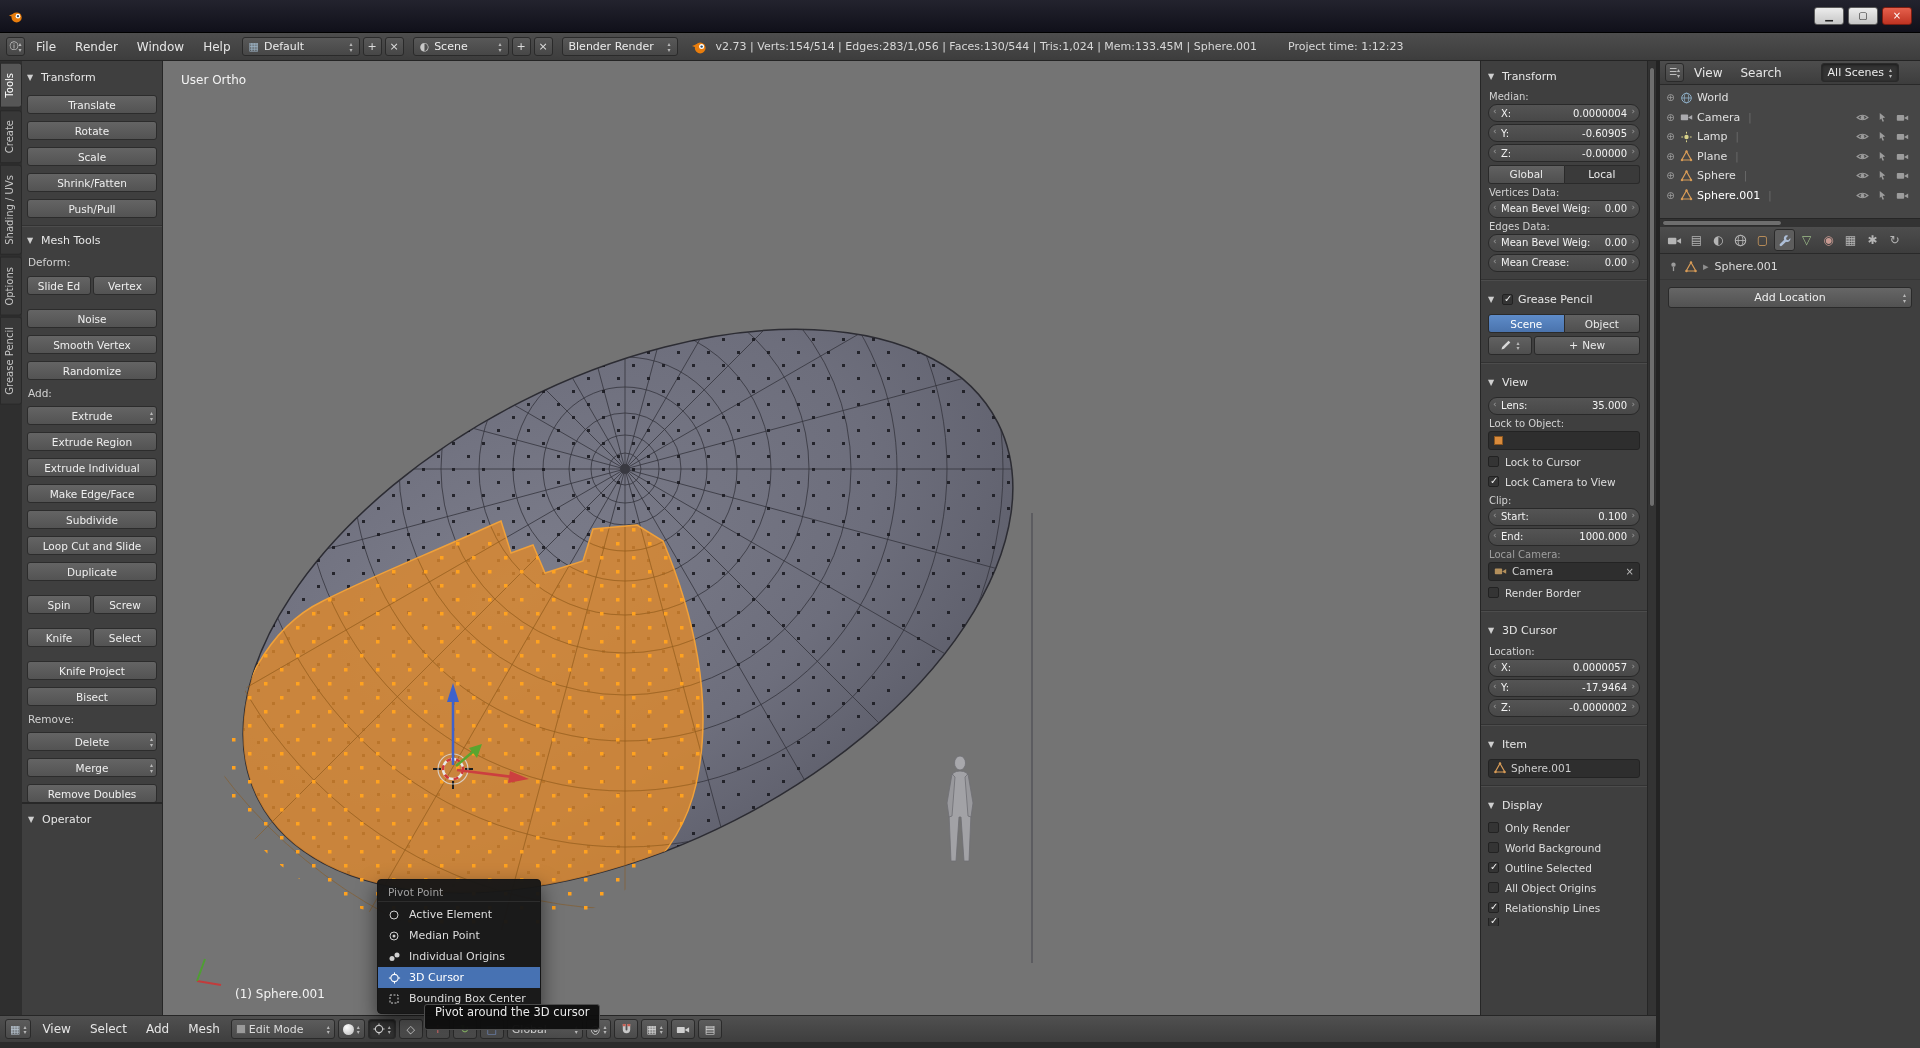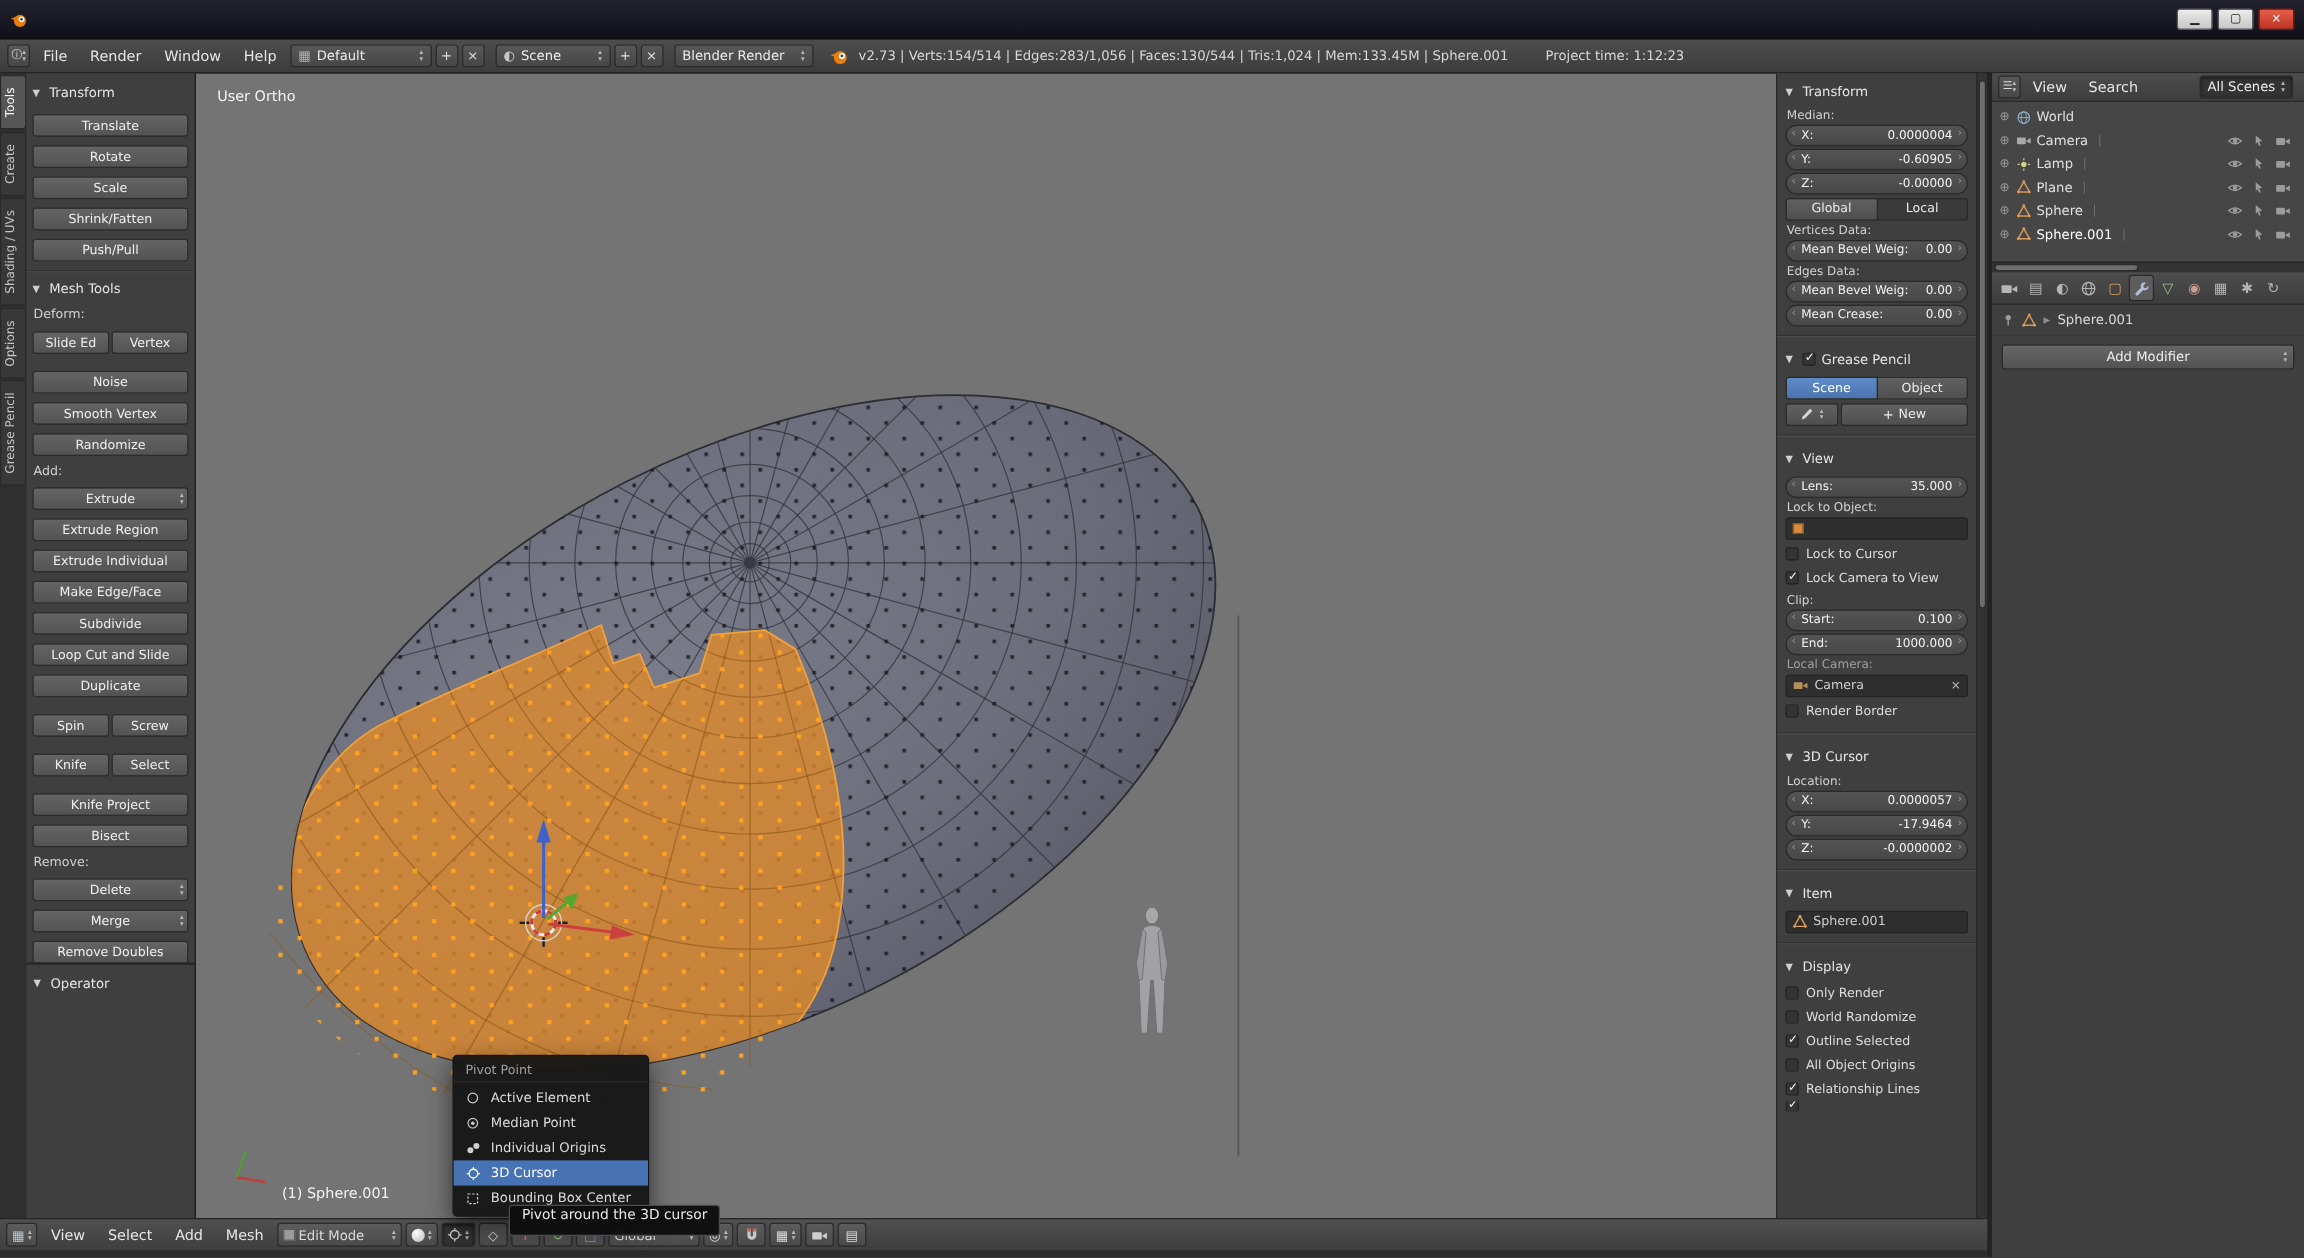--- a/index.html
+++ b/index.html
@@ -600,21 +600,21 @@
   <div class="phdr2">
       <span class="tri">▼</span>
       <span>Display</span>
     </div>
   <div class="chkrow">
       <span class="chk"></span>
       <span>Only Render</span>
     </div>
   <div class="chkrow">
       <span class="chk"></span>
-      <span>World Randomize</span>
+      <span>World Background</span>
     </div>
   <div class="chkrow">
       <span class="chk on"></span>
       <span>Outline Selected</span>
     </div>
   <div class="chkrow">
       <span class="chk"></span>
       <span>All Object Origins</span>
     </div>
   <div class="chkrow">
@@ -719,21 +719,21 @@
   <div class="ohdr">
     <div class="sqb">
         <span class="glyph" style="font-size:9px">☰</span>
         <span class="ud">
           <span>▴</span>
           <span>▾</span>
         </span>
       </div>
     <div class="hmenu" style="line-height:22px">View</div>
     <div class="hmenu" style="line-height:22px">Search</div>
-    <div class="dd pressed" style="margin-left:auto;margin-right:4px">
+    <div class="dd pressed" style="margin-left:auto;margin-right:16px">
         <span>All Scenes</span>
         <span class="ud">
           <span>▴</span>
           <span>▾</span>
         </span>
       </div>
   </div>
   <div class="obody">
     <div class="orow">
         <span class="oplus">⊕</span>
@@ -889,21 +889,21 @@
     <svg class="ic" width="11" height="11" style="color:#9c9c9c">
         <use href="#sym-pin"></use>
       </svg>
     <svg class="ic" width="12" height="12" style="color:#d79b57">
         <use href="#sym-mesh"></use>
       </svg>
     <span style="color:#8f8f8f">▸</span>
     <span>Sphere.001</span>
   </div>
   <div class="addmod">
-      <span>Add Modifier</span>
+      <span>Add Location</span>
       <span class="ud">
         <span>▴</span>
         <span>▾</span>
       </span>
     </div>
 </div>
 
 <div id="pivotmenu">
   <div class="mtitle">Pivot Point</div>
   <div class="mitem">

